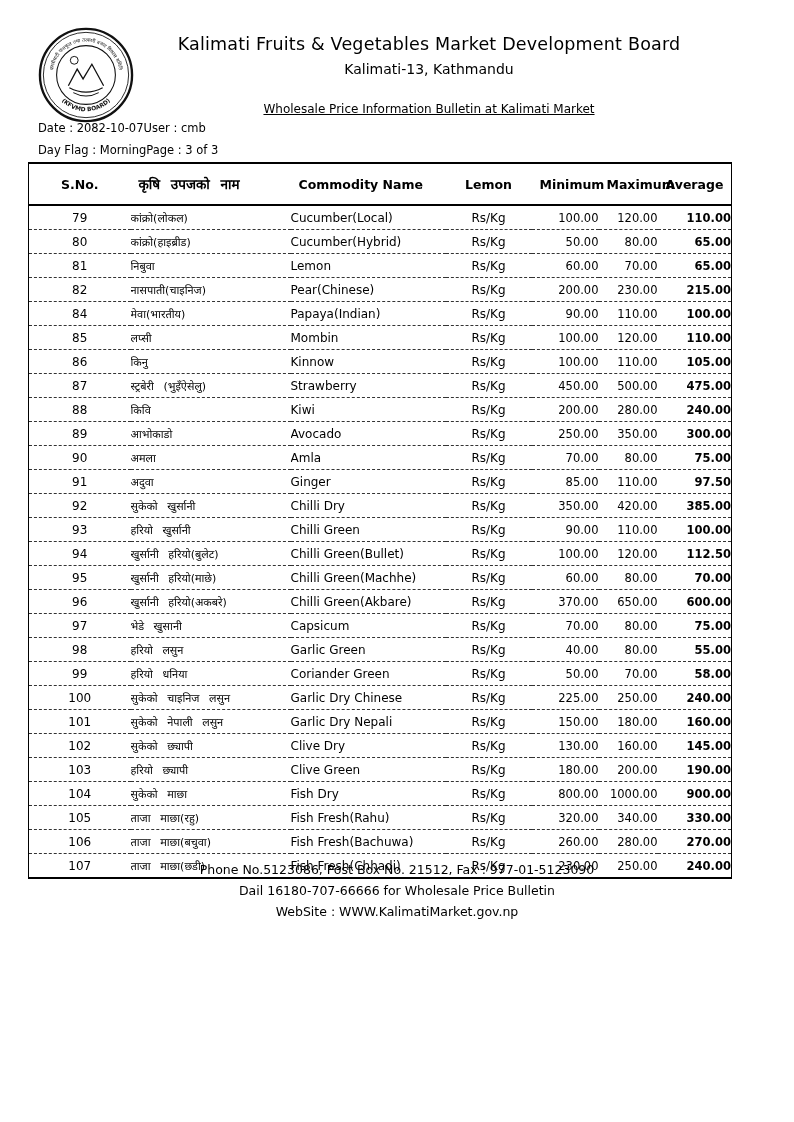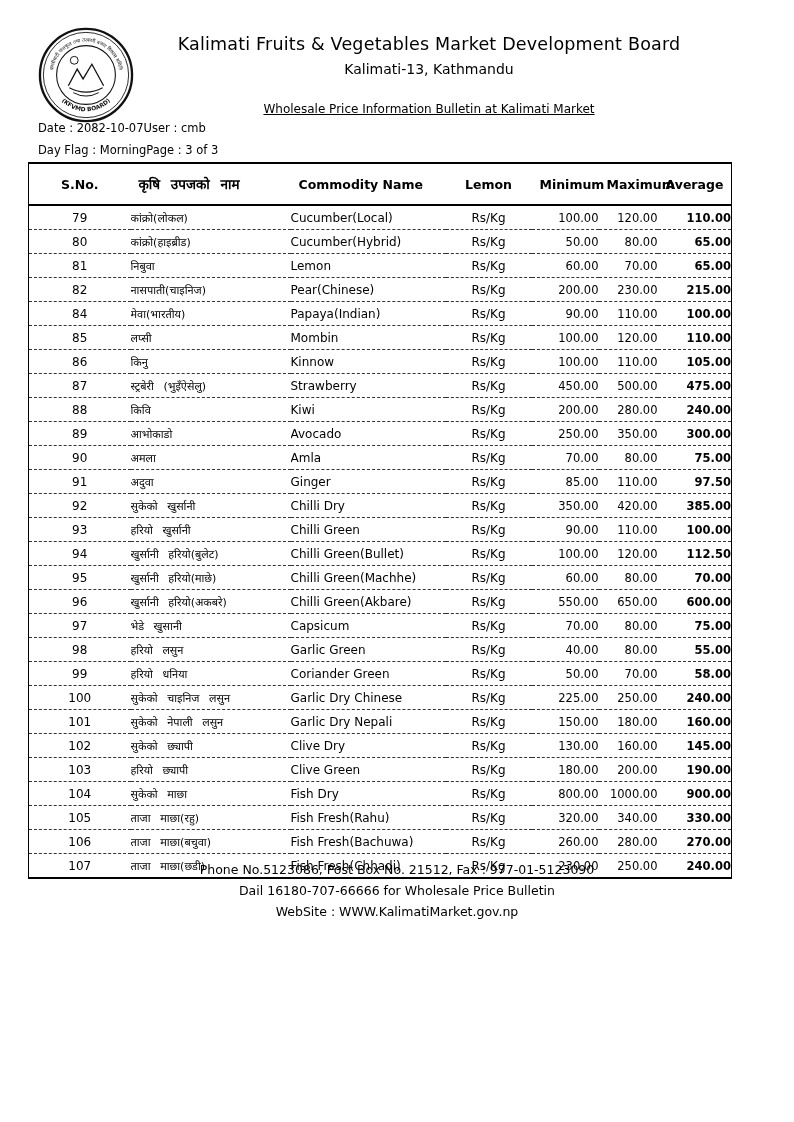--- a/index.html
+++ b/index.html
@@ -269,21 +269,21 @@
       <td class="c-min">60.00</td>
       <td class="c-max">80.00</td>
       <td class="c-avg">70.00</td>
     </tr>
 
     <tr>
       <td class="c-sno">96</td>
       <td class="c-nep">खुर्सानी हरियो(अकबरे)</td>
       <td class="c-com">Chilli Green(Akbare)</td>
       <td class="c-unit">Rs/Kg</td>
-      <td class="c-min">550.00</td>
+      <td class="c-min">370.00</td>
       <td class="c-max">650.00</td>
       <td class="c-avg">600.00</td>
     </tr>
 
     <tr>
       <td class="c-sno">97</td>
       <td class="c-nep">भेडे खुसानी</td>
       <td class="c-com">Capsicum</td>
       <td class="c-unit">Rs/Kg</td>
       <td class="c-min">70.00</td>

